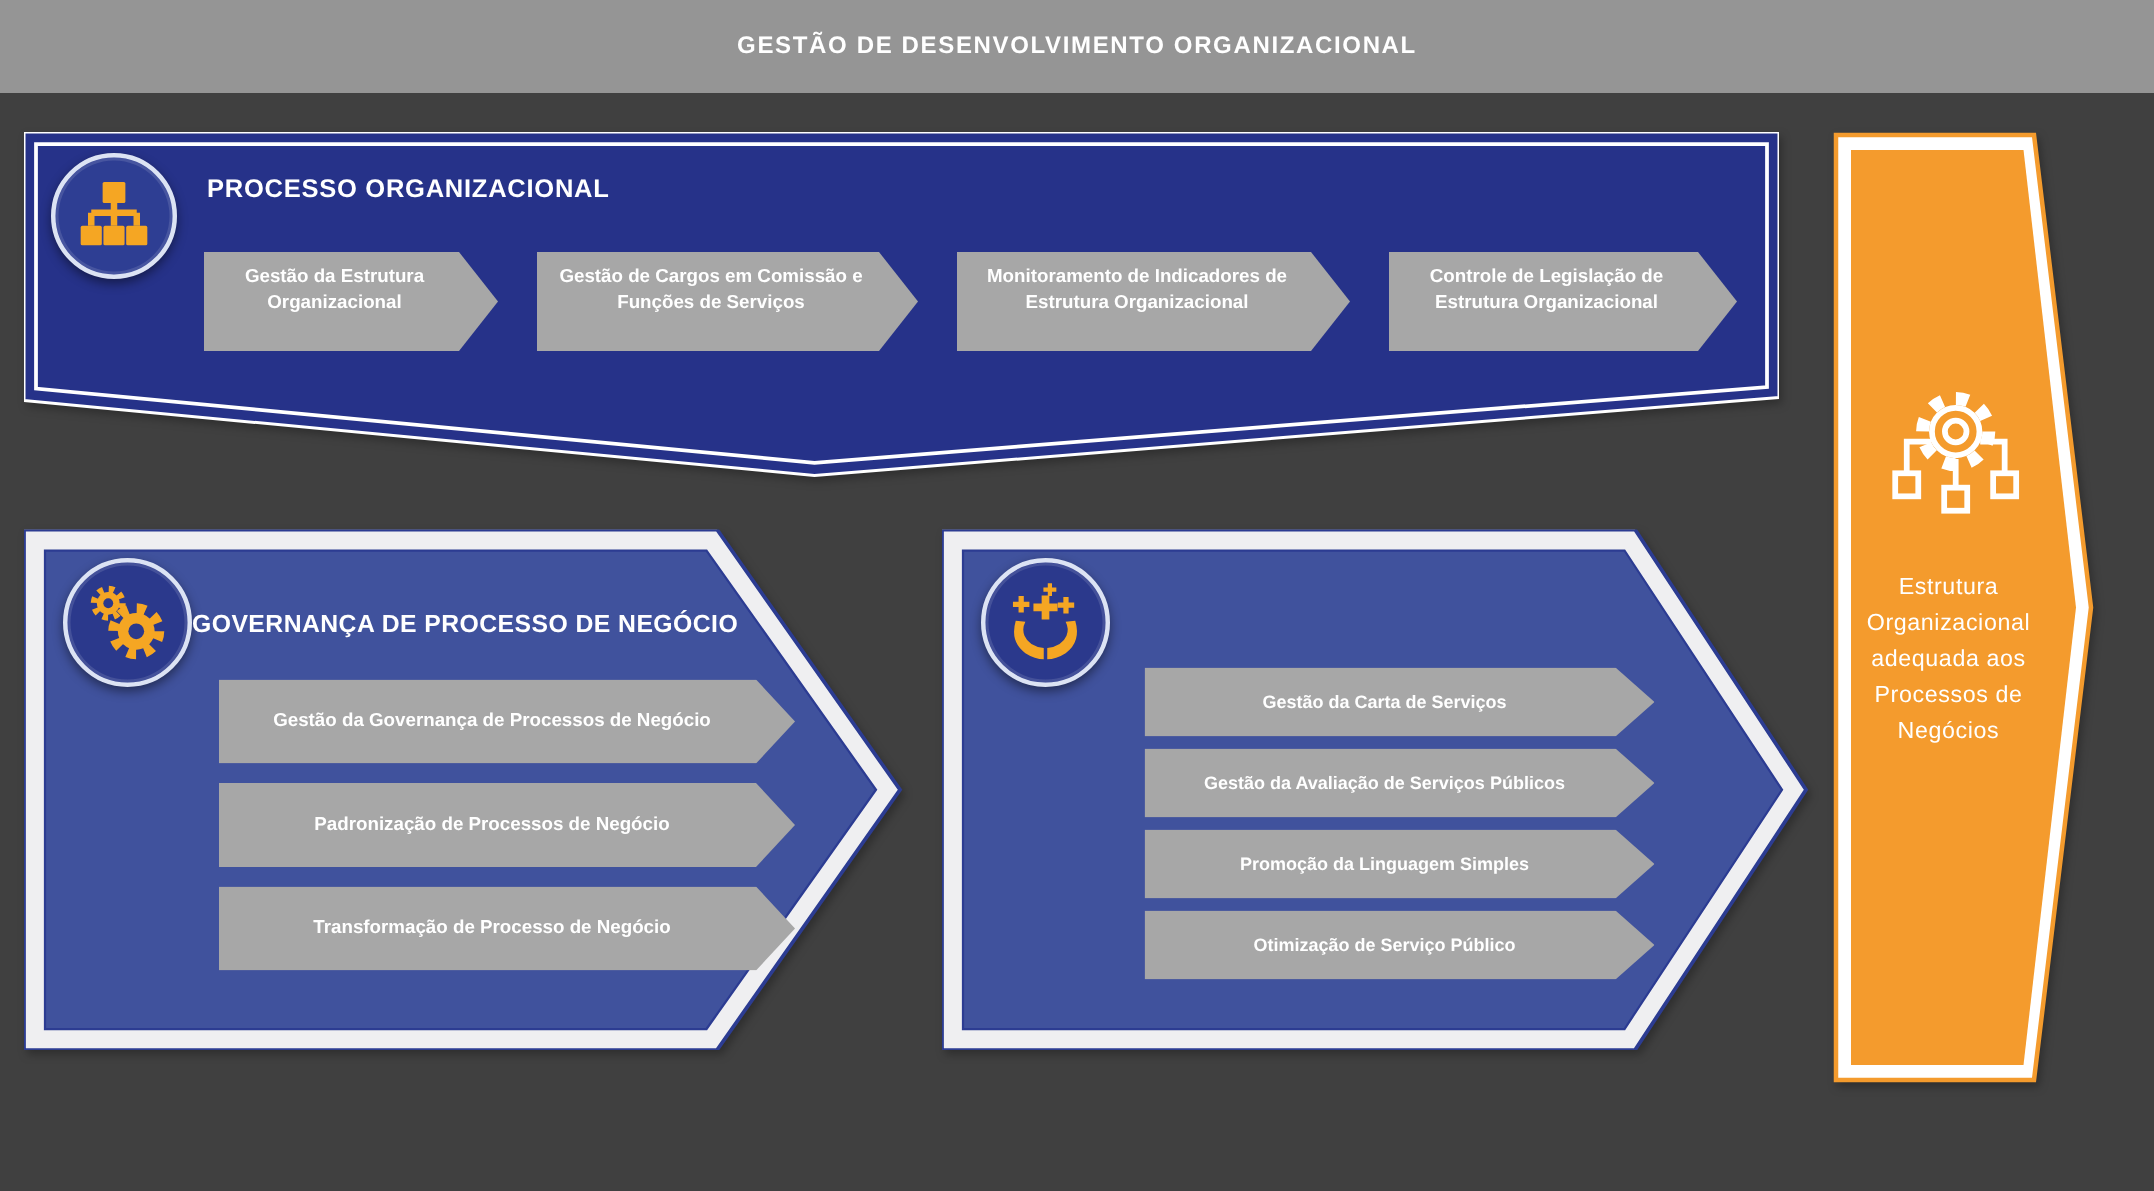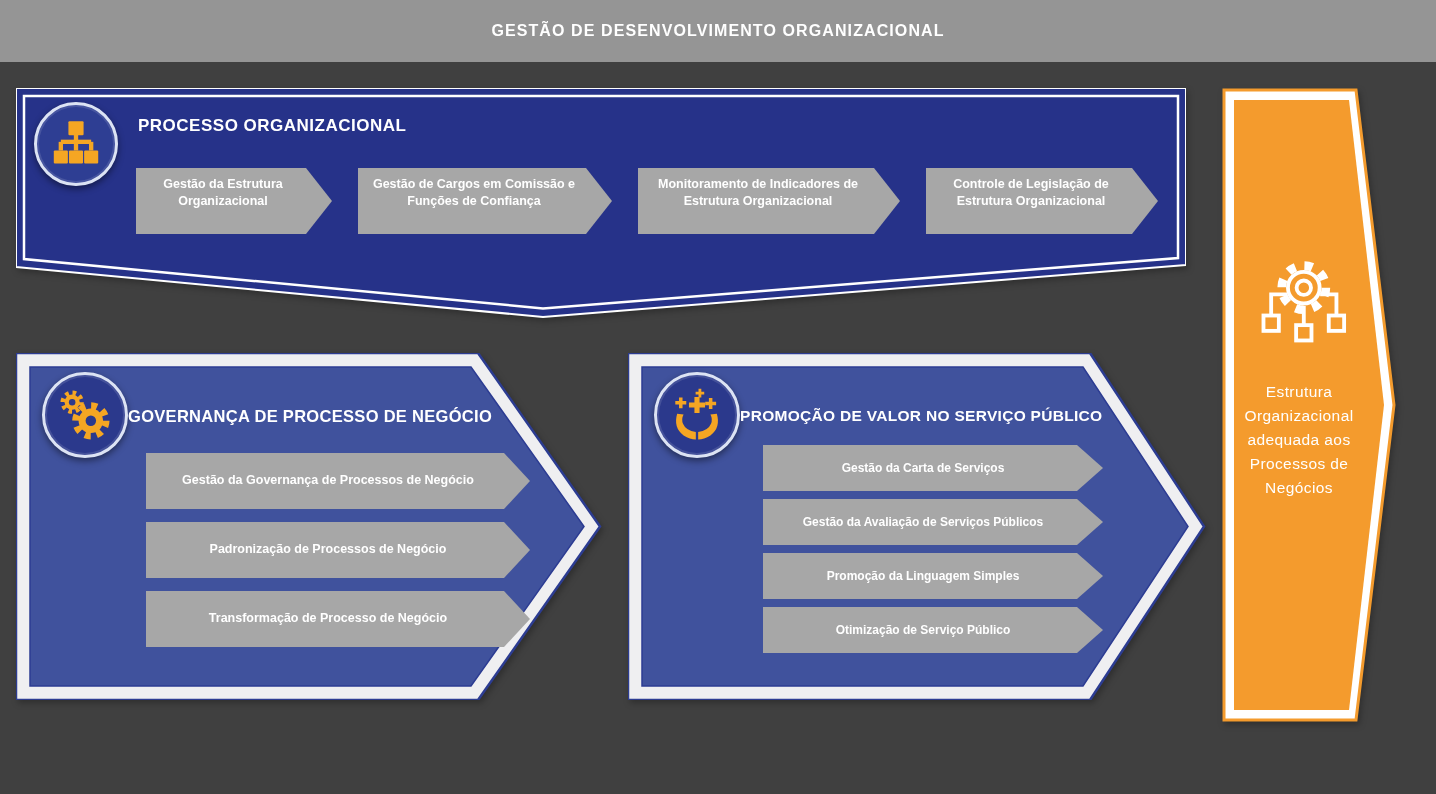--- a/index.html
+++ b/index.html
@@ -87,21 +87,21 @@
       </svg>
     </div>
     <h2 class="banner-title">PROCESSO ORGANIZACIONAL</h2>
     <div class="chevron-row">
 
         <div class="chev">
           <span>Gestão da Estrutura Organizacional</span>
         </div>
 
         <div class="chev">
-          <span>Gestão de Cargos em Comissão e Funções de Confiança</span>
+          <span>Gestão de Cargos em Comissão e Funções de Serviços</span>
         </div>
 
         <div class="chev">
           <span>Monitoramento de Indicadores de Estrutura Organizacional</span>
         </div>
 
         <div class="chev">
           <span>Controle de Legislação de Estrutura Organizacional</span>
         </div>
       </div>
@@ -149,21 +149,20 @@
         <g fill="var(--icon-orange)">
           <path d="M21.8 8.5 h4.4 v4.7 h4.7 v4.4 h-4.7 v4.7 h-4.4 v-4.7 h-4.7 v-4.4 h4.7 Z"></path>
           <path d="M8.6 8.9 h3 v3.2 h3.2 v3 h-3.2 v3.2 h-3 v-3.2 h-3.2 v-3 h3.2 Z"></path>
           <path d="M34.2 9.4 h3 v3.2 h3.2 v3 h-3.2 v3.2 h-3 v-3.2 h-3.2 v-3 h3.2 Z"></path>
           <path d="M25.3 1.5 h2.4 v2.5 h2.5 v2.4 h-2.5 v2.5 h-2.4 v-2.5 h-2.5 v-2.4 h2.5 Z"></path>
           <path d="M7 23 q-3.5 12 5.5 18.5 q5.5 3.5 10.5 3.5 l0 -6.5 q-8.5 -1 -11 -7 q-1.6 -4 .5 -8 z"></path>
           <path d="M41 23 q3.5 12 -5.5 18.5 q-5.5 3.5 -10.5 3.5 l0 -6.5 q8.5 -1 11 -7 q1.6 -4 -.5 -8 z"></path>
         </g>
       </svg>
     </div>
-    <h2 class="panel-title">PROMOÇÃO DE VALOR NO SERVIÇO PÚBLICO</h2>
     <div class="panel-list">
 
         <div class="chev">
           <span>Gestão da Carta de Serviços</span>
         </div>
 
         <div class="chev">
           <span>Gestão da Avaliação de Serviços Públicos</span>
         </div>
 

